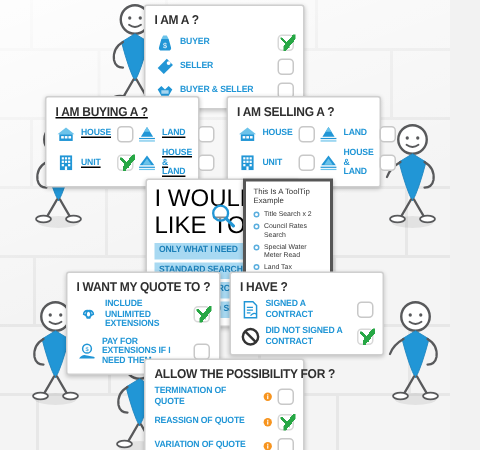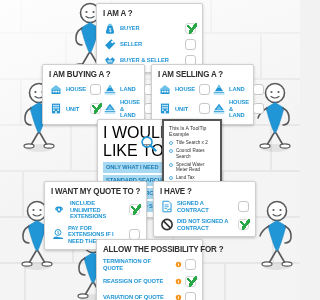--- a/index.html
+++ b/index.html
@@ -299,21 +299,21 @@
           <svg>
             <use href="#ic-hands"></use>
           </svg>
         </span>
       <span class="lab">BUYER &amp; SELLER</span>
       <span class="box"></span>
     </div>
   </div>
 </div>
 
-<div class="panel" style="left:42px; top:64px; width:103px;">
+<div class="panel" style="left:30px; top:64px; width:103px;text-decoration:underline;">
   <div class="title">I AM BUYING A ?</div>
   <div class="grid2">
     <div class="opt">
       <span class="ico">
           <svg>
             <use href="#ic-house"></use>
           </svg>
         </span>
       <span class="lab">HOUSE</span>
       <span class="box"></span>

